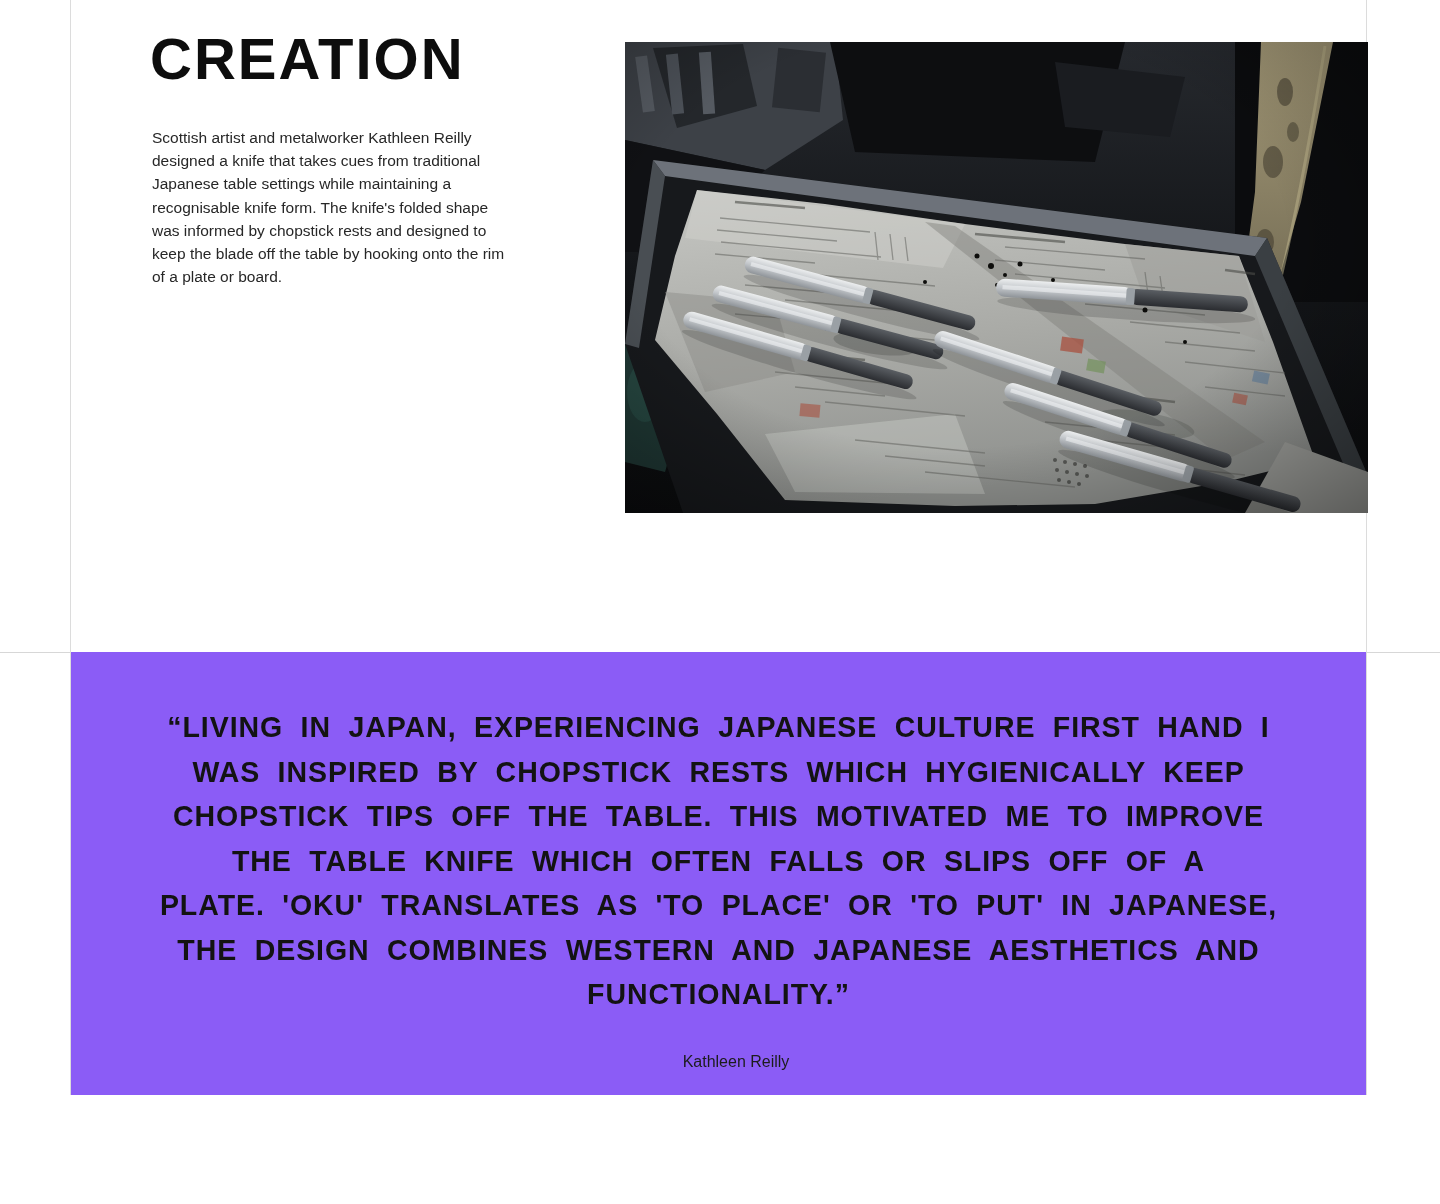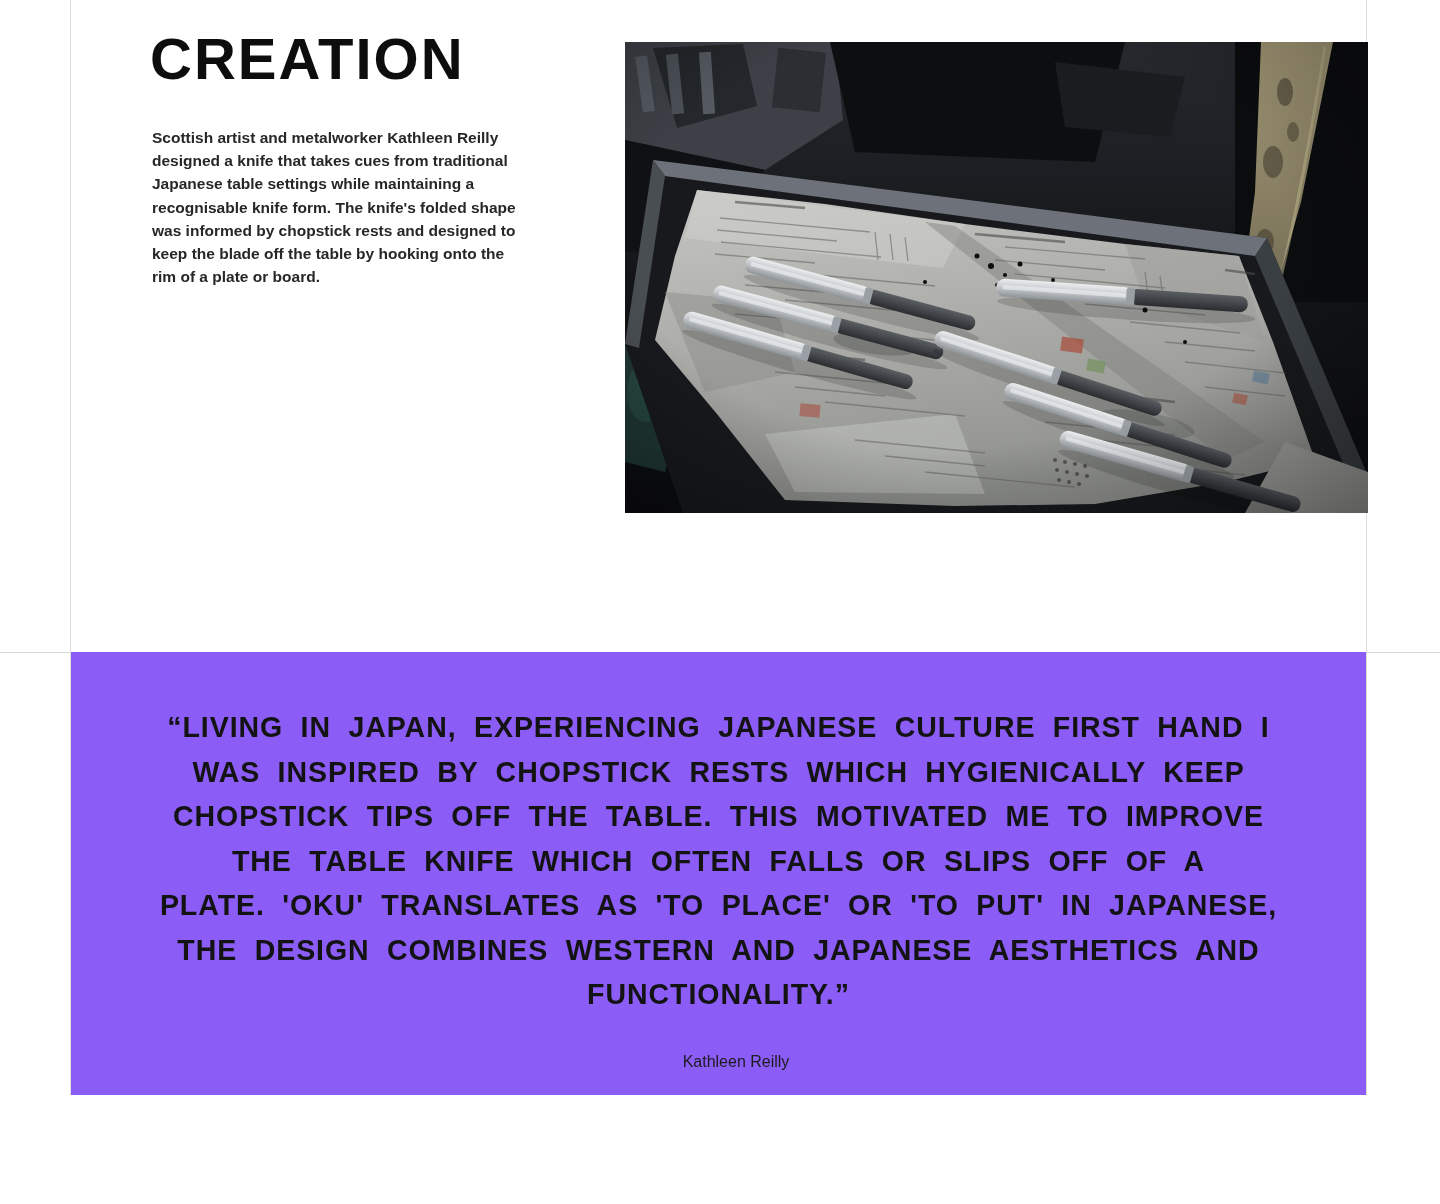--- a/index.html
+++ b/index.html
@@ -16,21 +16,21 @@
   .rule.l1 { left:0; width:70px; top:652px; }
   .rule.r1 { left:1367px; width:73px; top:652px; }
   .rule.l2 { left:0; width:70px; top:1137px; }
   .rule.r2 { left:1367px; width:73px; top:1137px; }
 
   
   .creation { position:relative; height:652px; background:#ffffff; }
   .creation h1 { position:absolute; left:79px; top:30px; margin:0;
                  font-size:58px; line-height:1; font-weight:800; letter-spacing:2px; color:#0d0d0d; }
   .creation p  { position:absolute; left:81px; top:126px; width:364px; margin:0;
-                 font-size:15.5px; line-height:23.2px; font-weight:700; color:#272727; }
+                 font-size:15.5px; line-height:23.2px; font-weight:400; color:#272727; }
   .photo { position:absolute; left:554px; top:42px; width:743px; height:471px; margin:0; }
   .photo svg { display:block; width:743px; height:471px; }
 
   
   .quote-section { position:relative; height:485px; background:#ffe400; }
   .quote-section blockquote { margin:0; padding-top:53px; transform:scaleX(0.95); transform-origin:50% 0; }
   .qline { text-align:center; white-space:nowrap; font-size:30px; font-weight:700;
            line-height:44.5px; letter-spacing:1px; word-spacing:9px; color:#131313; }
   .attr { margin-top:36px; text-align:center; font-size:16px; font-weight:400; color:#1c1c1c;padding-left:35px; }
 

